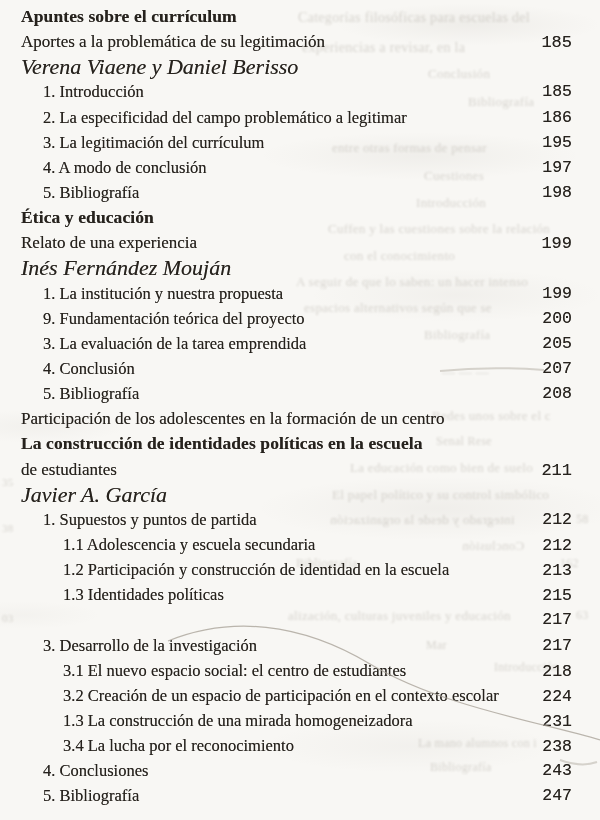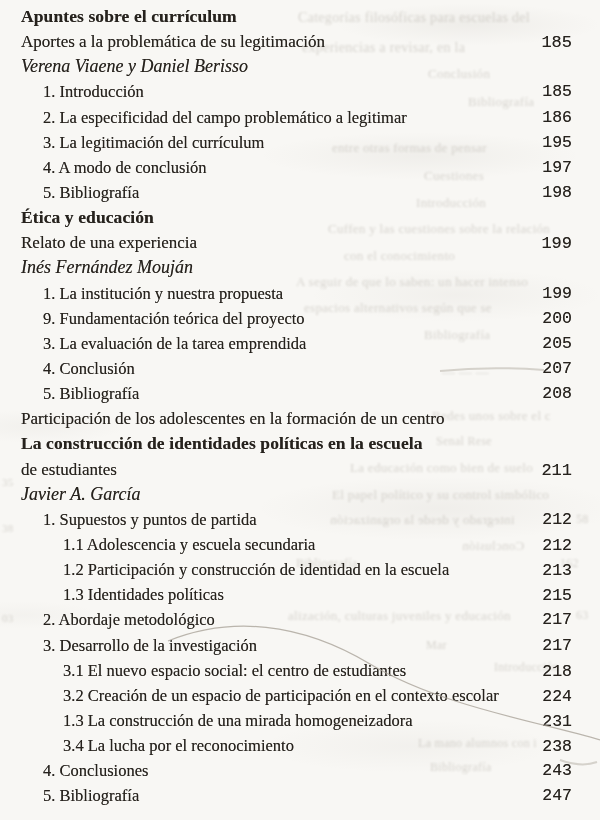--- a/index.html
+++ b/index.html
@@ -66,21 +66,21 @@
   .line .pg {
     margin-left: auto;
     padding-left: 6px;
     min-width: 30px;
     text-align: right;
     text-shadow: 0 0 .4px rgba(38,34,29,.55);
     font-family: Liberation Mono, monospace;
   }
   .heading { font-weight: bold; font-size: 17.5px; letter-spacing: .1px; }
   .subtitle { font-size: 17px; gap: 9px; }
-  .author { font-style: italic; font-size: 18px; }
+  .author { font-style: italic; font-size: 22px; }
   .lvl1 { padding-left: 22px; align-items: flex-end; }
   .lvl2 { padding-left: 42px; }
   
   .crease {
     position: absolute;
     inset: 0;
     width: 600px;
     height: 820px;
     pointer-events: none;
   }
@@ -214,21 +214,20 @@
       </div>
       <div class="line item lvl2">
         <span class="txt">1.2 Participación y construcción de identidad en la escuela</span>
         <span class="pg">213</span>
       </div>
       <div class="line item lvl2">
         <span class="txt">1.3 Identidades políticas</span>
         <span class="pg">215</span>
       </div>
       <div class="line item lvl1">
-        <span class="txt">2. Abordaje metodológico</span>
         <span class="pg">217</span>
       </div>
       <div class="line item lvl1">
         <span class="txt">3. Desarrollo de la investigación</span>
         <span class="pg">217</span>
       </div>
       <div class="line item lvl2">
         <span class="txt">3.1 El nuevo espacio social: el centro de estudiantes</span>
         <span class="pg">218</span>
       </div>

